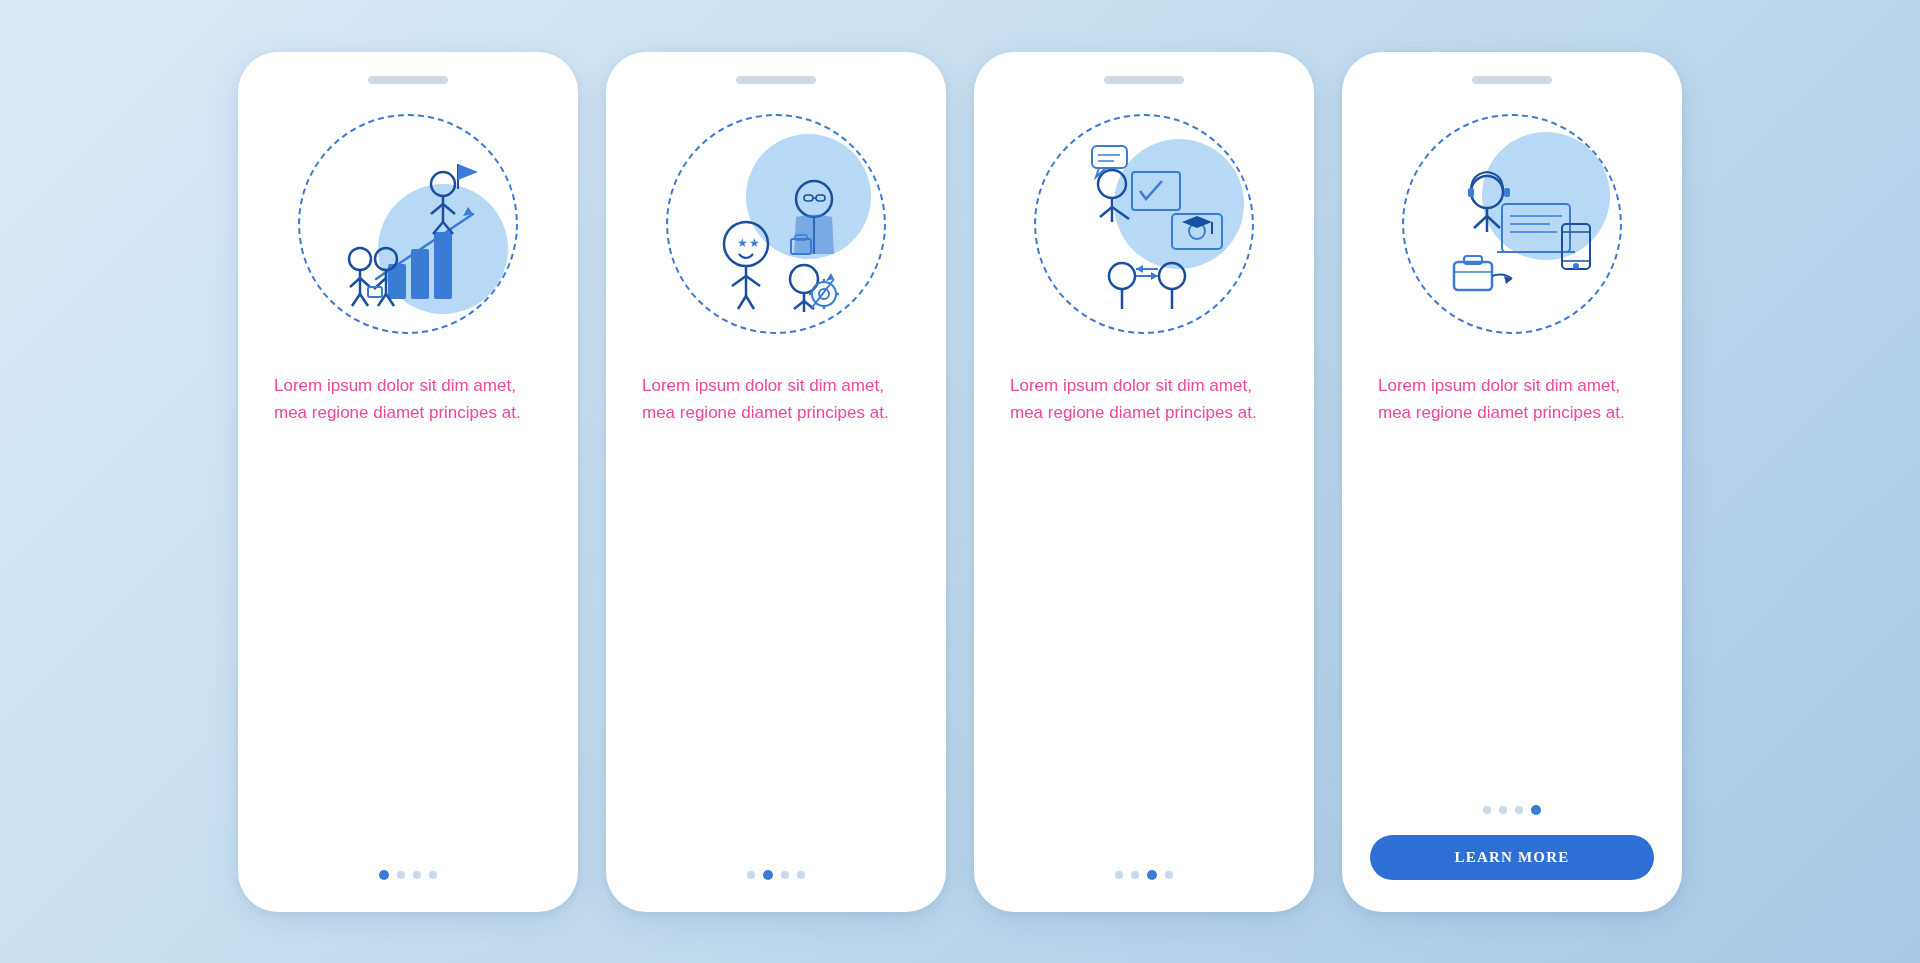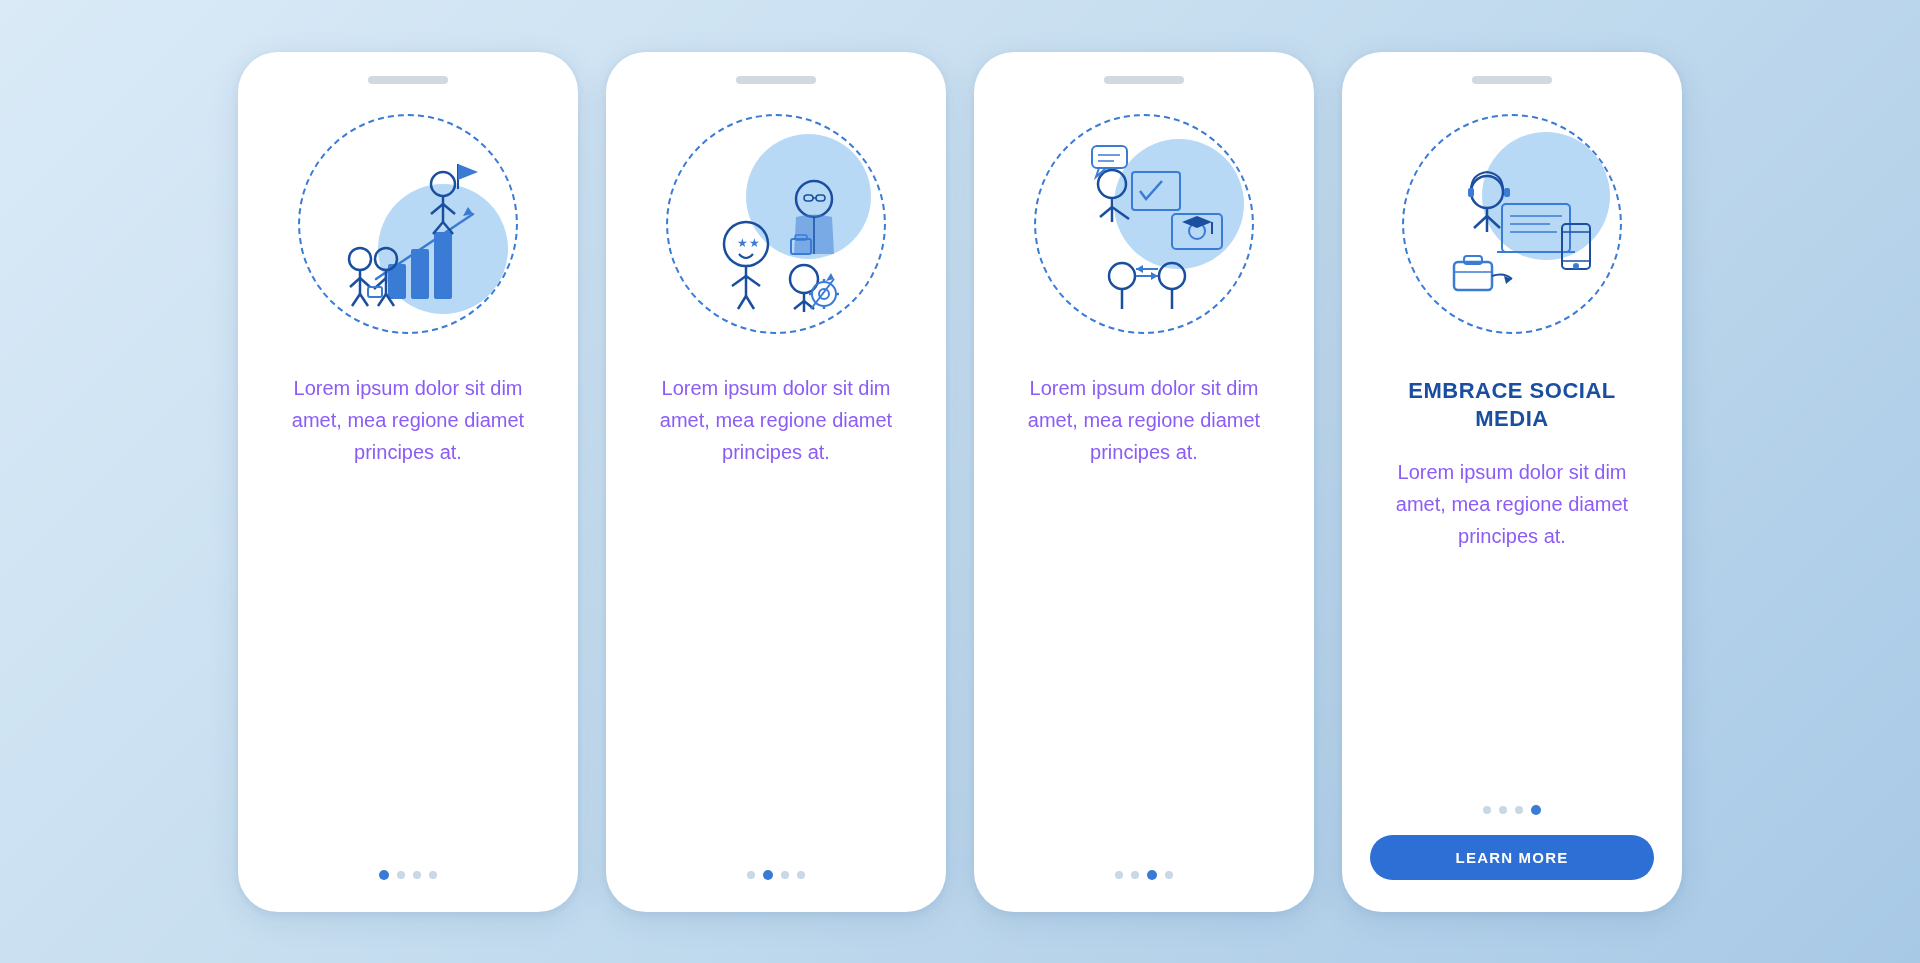--- a/index.html
+++ b/index.html
@@ -94,23 +94,22 @@
       letter-spacing: 0.5px;
       margin-bottom: 18px;
       line-height: 1.25;
       min-height: 66px;
       display: flex;
       align-items: center;
       justify-content: center;
     }
 
     .phone-description {
-      font-size: 20px;
-      color: #8b5cf6;
-      text-align: center;
+      font-size: 17px;
+      color: #ec4899;
       line-height: 1.6;
       padding: 0 8px;
       flex: 1;
     }
 
     .dots-container {
       display: flex;
       gap: 8px;
       margin-top: 24px;
       align-items: center;
@@ -136,20 +135,21 @@
       color: #fff;
       border: none;
       border-radius: 28px;
       padding: 14px 52px;
       font-size: 15px;
       font-weight: 600;
       letter-spacing: 1.2px;
       cursor: pointer;
       text-transform: uppercase;
       width: 100%;
+      font-family: Liberation Serif, serif;
     }
 
     
     .svg-icon {
       position: absolute;
       top: 0; left: 0; width: 100%; height: 100%;
     }
   </style>
 </head>
 <body>
@@ -339,21 +339,20 @@
         <circle cx="184" cy="162" r="3" fill="#3a7bd5"></circle>
 
         <rect x="62" y="158" width="38" height="28" rx="4" fill="none" stroke="#3a7bd5" stroke-width="2.5"></rect>
         <rect x="72" y="152" width="18" height="8" rx="3" fill="none" stroke="#3a7bd5" stroke-width="2"></rect>
         <line x1="62" y1="168" x2="100" y2="168" stroke="#3a7bd5" stroke-width="1.5"></line>
 
         <path d="M100 172 Q112 168 120 175" fill="none" stroke="#1a4fa0" stroke-width="2"></path>
         <polygon points="120,175 112,172 114,180" fill="#1a4fa0"></polygon>
       </svg>
     </div>
-    <div class="phone-title">EMBRACE SOCIAL MEDIA</div>
     <div class="phone-description">Lorem ipsum dolor sit dim amet, mea regione diamet principes at.</div>
     <div class="dots-container">
       <div class="dot"></div>
       <div class="dot"></div>
       <div class="dot"></div>
       <div class="dot active"></div>
     </div>
     <button class="learn-more-btn">LEARN MORE</button>
   </div>
 

